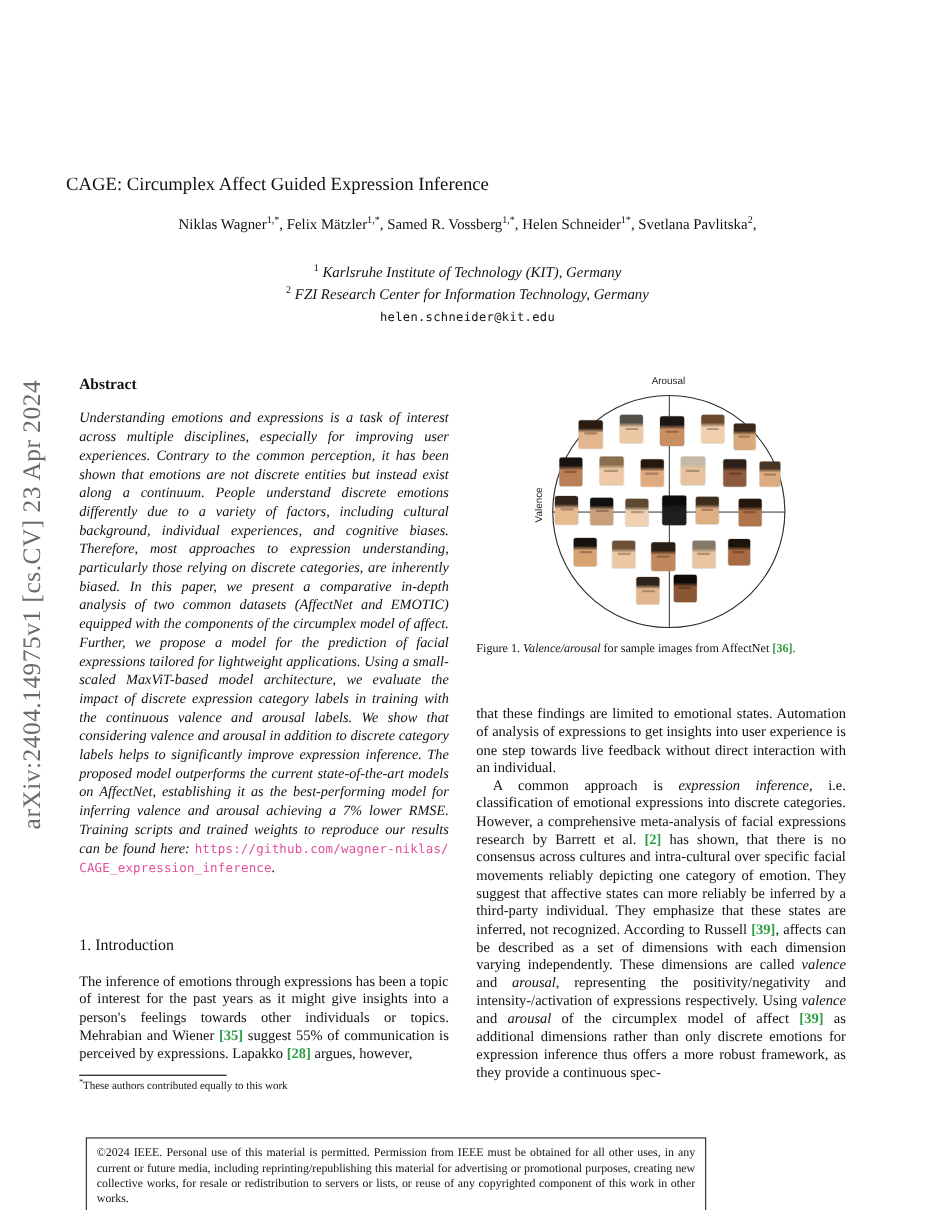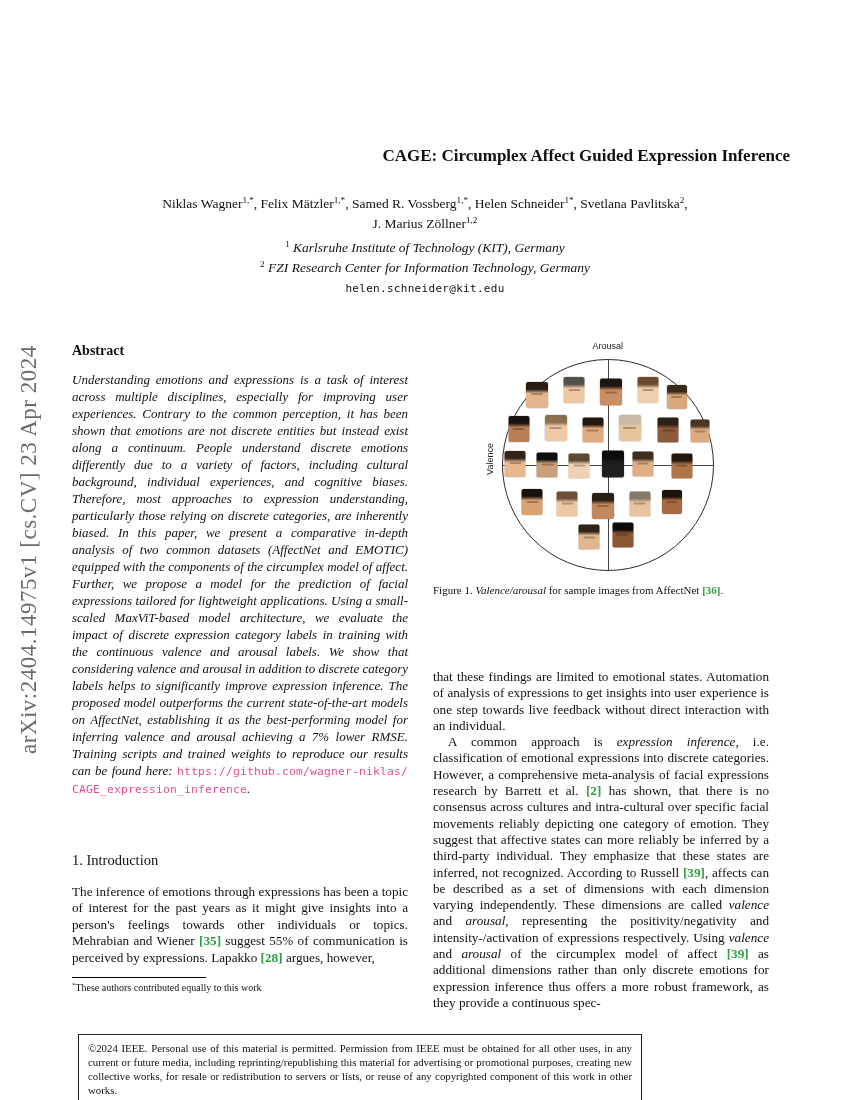--- a/index.html
+++ b/index.html
@@ -20,21 +20,21 @@
     position: absolute; left: 16px; top: 292px; height: 515px;
     writing-mode: vertical-rl; transform: rotate(180deg);
     display: flex; align-items: center; justify-content: center;
     font-size: 23px; letter-spacing: 0.5px;
     color: var(--watermark, #6b6b6b);
     font-family: "Liberation Serif", serif;
     white-space: nowrap;
   }
 
   
-  .title { position: absolute; top: 146px; left: 60px; right: 60px; text-align: right; font-size: 17px; font-weight: bold; }
+  .title { position: absolute; top: 158px; left: 60px; right: 60px; text-align: left; font-size: 17px; font-weight: normal; }
   .authors { position: absolute; top: 194px; left: 40px; right: 40px; text-align: center; font-size: 13.5px; line-height: 20px; }
   .affils { position: absolute; top: 238px; left: 40px; right: 40px; text-align: center; font-size: 13.5px; line-height: 20px; }
   .affils em { font-style: italic; }
   .email { position: absolute; top: 282px; left: 0; right: 0; text-align: center; font-family: "DejaVu Sans Mono", monospace; font-size: 11px; letter-spacing: 0.3px; }
 
   
   .col { position: absolute; top: 333px; width: 336px; }
   .col-left { left: 72px; }
   .col-right { left: 433px; }
 
@@ -62,21 +62,21 @@
     border-radius: 2px;
     background: linear-gradient(180deg, var(--hair) 0%, var(--hair) 28%, var(--skin) 44%, var(--skin) 100%);
     box-shadow: 0 0 0 0.5px rgba(0,0,0,0.18);
   }
   .face::after {
     content: ""; position: absolute; left: 22%; right: 22%; top: 46%; height: 2px;
     background: rgba(20,10,5,0.28); border-radius: 1px;
   }
 
   .fig-caption { position: absolute; top: 250px; left: 0; width: 336px; font-size: 11px; line-height: 14px; }
-  .right-text { position: absolute; top: 308px; left: 0; width: 336px; font-size: 13.2px; line-height: 16.3px; text-align: justify; margin-top: 28px; }
+  .right-text { position: absolute; top: 308px; left: 0; width: 336px; font-size: 13.2px; line-height: 16.3px; text-align: justify; }
   .right-text p + p { text-indent: 15px; margin-top: 0; }
 
   .cite { color: var(--cite, #2f9e44); text-decoration: none; cursor: pointer; font-weight: bold; }
   .url {
     color: var(--url, #e0509a); text-decoration: none; cursor: pointer;
     font-family: "DejaVu Sans Mono", monospace; font-style: normal;
     font-size: 11.3px; word-break: break-all; letter-spacing: 0.2px;
   }
 
   .copyright-box {
@@ -89,21 +89,20 @@
 <body>
 
 <div class="page">
 
   <div class="arxiv-watermark">arXiv:2404.14975v1  [cs.CV]  23 Apr 2024</div>
 
   <h1 class="title">CAGE: Circumplex Affect Guided Expression Inference</h1>
 
   <div class="authors">
       <div><span>Niklas Wagner</span><sup>1,*</sup>, <span>Felix Mätzler</span><sup>1,*</sup>, <span>Samed R. Vossberg</span><sup>1,*</sup>, <span>Helen Schneider</span><sup>1*</sup>, <span>Svetlana Pavlitska</span><sup>2</sup>,</div>
-      <div><span>J. Marius Zöllner</span><sup>1,2</sup></div>
     </div>
 
   <div class="affils">
       <div><sup>1</sup> <em>Karlsruhe Institute of Technology (KIT), Germany</em></div>
       <div><sup>2</sup> <em>FZI Research Center for Information Technology, Germany</em></div>
     </div>
 
   <div class="email">helen.schneider@kit.edu</div>
 
   <div class="col col-left">

